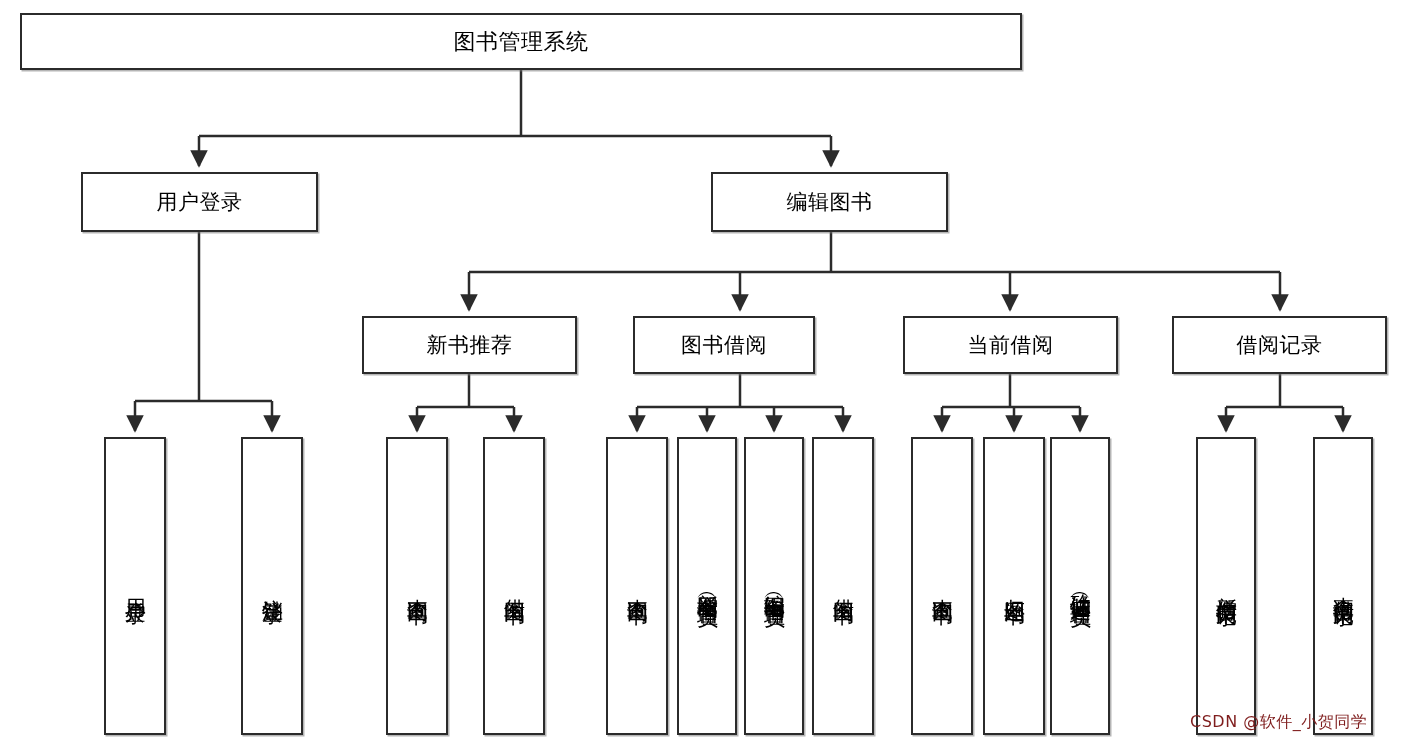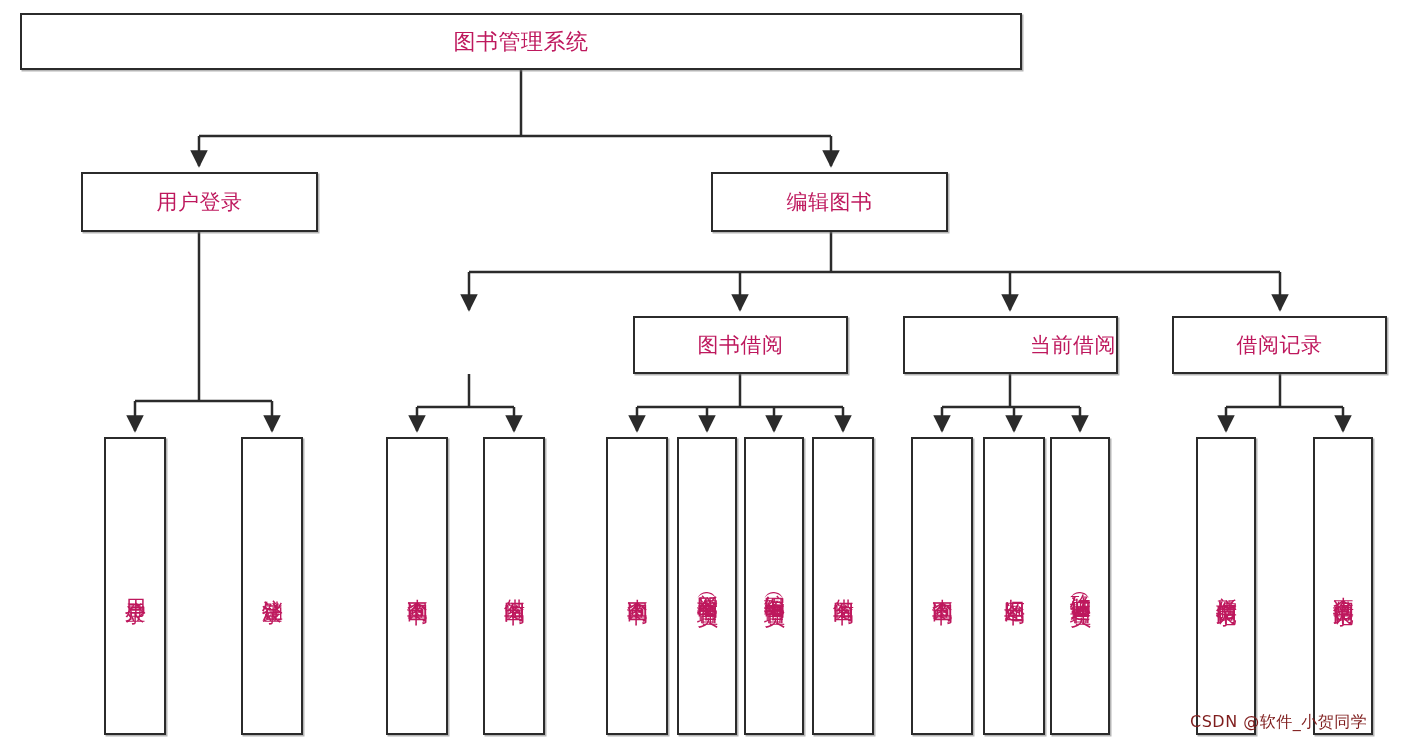--- a/index.html
+++ b/index.html
@@ -28,21 +28,21 @@
   }
   .node {
     position: absolute;
     box-sizing: border-box;
     background: #ffffff;
     border: 2px solid #2b2b2b;
     box-shadow: 1.5px 1.5px 0 0 rgba(120,120,120,0.55);
     display: flex;
     align-items: center;
     justify-content: center;
-    color: #be185d;
+    color: #000000;
     z-index: 2;
   }
   .node .label {
     display: block;
     text-align: center;
     line-height: 1.18;
     letter-spacing: 0.5px;
   }
   .node.horizontal .label {
     writing-mode: horizontal-tb;
@@ -130,24 +130,27 @@
     <span class="label">图书管理系统</span>
   </div>
 
   <div class="node horizontal" style="left: 81px; top: 172px; width: 237px; height: 60px;">
     <span class="label">用户登录</span>
   </div>
   <div class="node horizontal" style="left: 711px; top: 172px; width: 237px; height: 60px;">
     <span class="label">编辑图书</span>
   </div>
 
-  <div class="node horizontal" style="left: 633px; top: 316px; width: 215px; height: 58px;">
+  <div class="node horizontal" style="left: 362px; top: 316px; width: 215px; height: 58px;">
+    <span class="label">新书推荐</span>
+  </div>
+  <div class="node horizontal" style="left: 633px; top: 316px; width: 182px; height: 58px;">
     <span class="label">图书借阅</span>
   </div>
-  <div class="node horizontal" style="left: 903px; top: 316px; width: 215px; height: 58px; justify-content: flex-end;">
+  <div class="node horizontal" style="left: 903px; top: 316px; width: 215px; height: 58px;">
     <span class="label">当前借阅</span>
   </div>
   <div class="node horizontal" style="left: 1172px; top: 316px; width: 215px; height: 58px;">
     <span class="label">借阅记录</span>
   </div>
 
   <div class="node vertical" style="left: 104px; top: 437px; width: 62px; height: 298px;">
     <span class="label">用户登录</span>
   </div>
   <div class="node vertical" style="left: 241px; top: 437px; width: 62px; height: 298px;">

